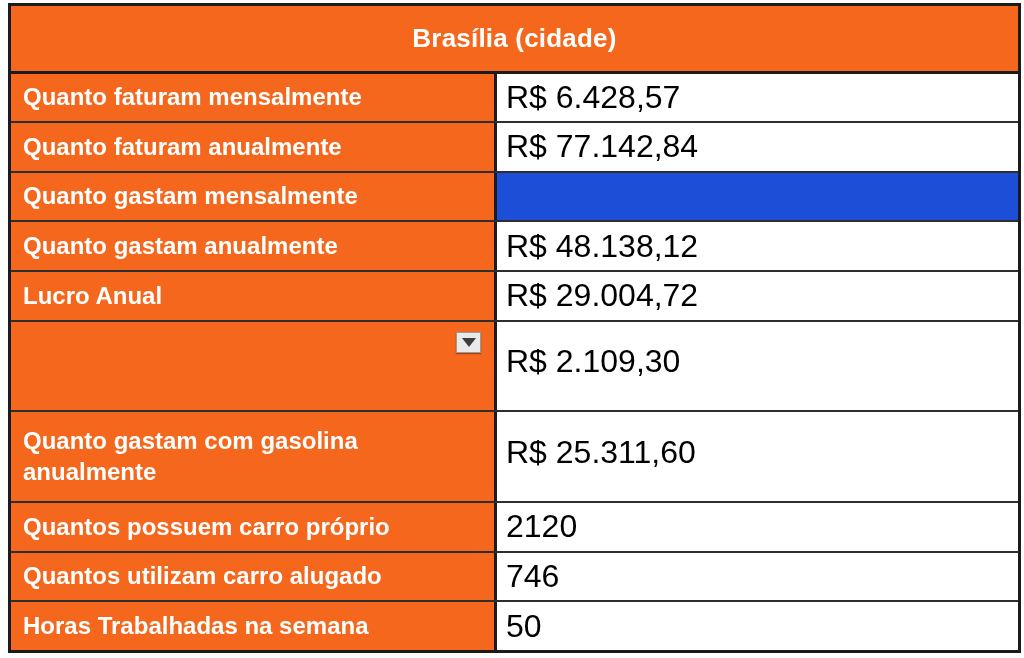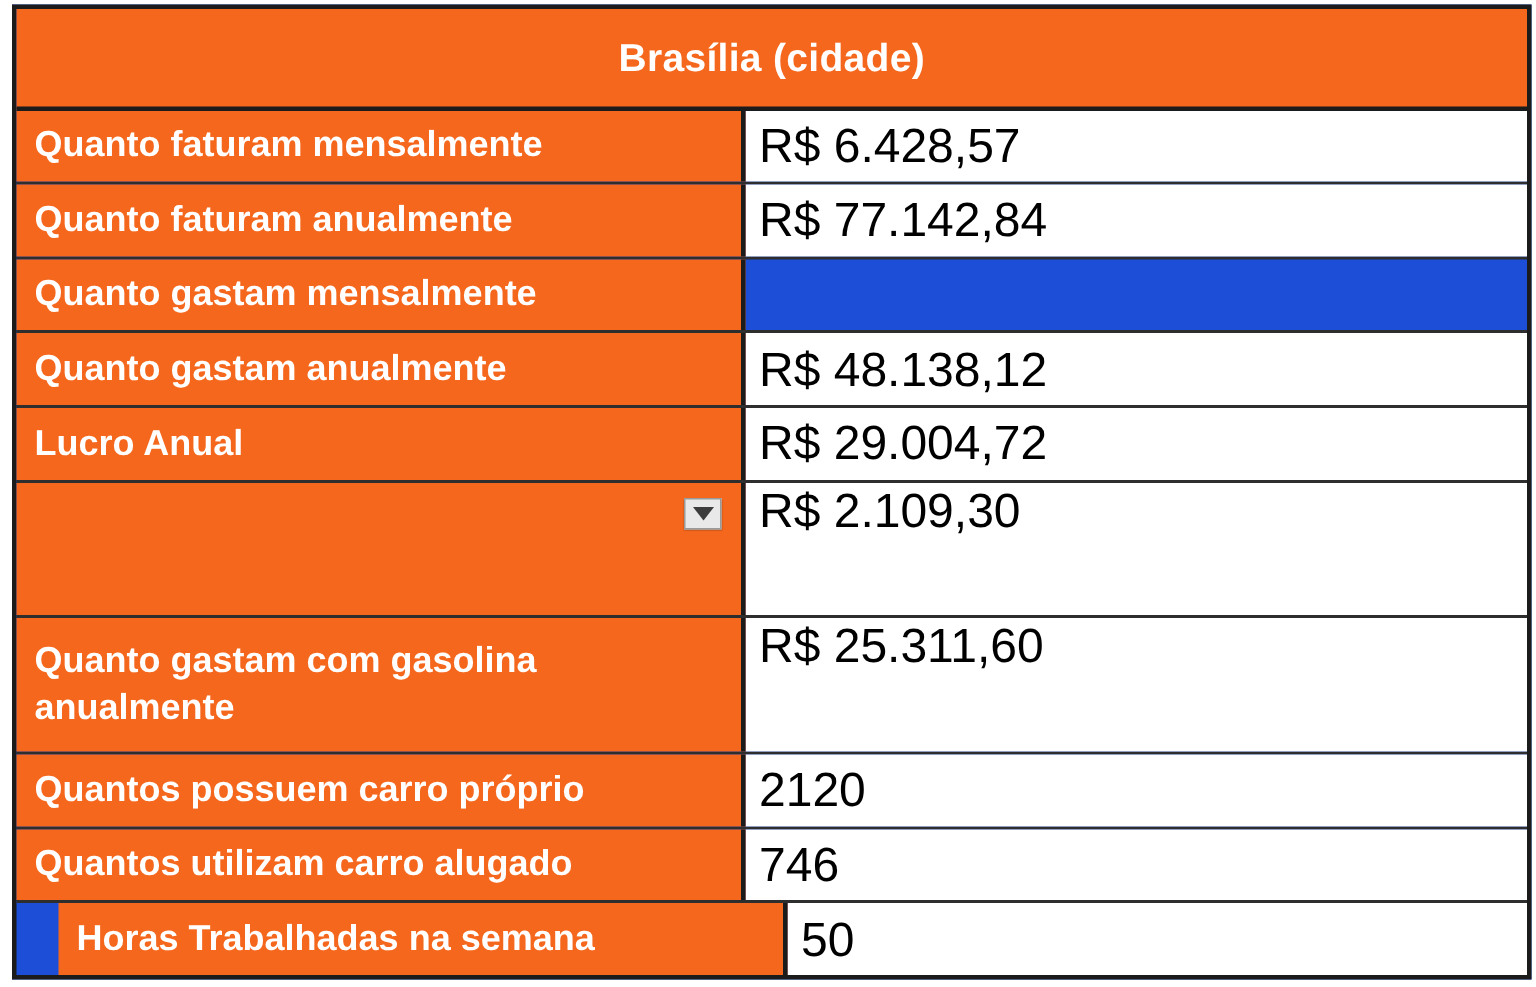--- a/index.html
+++ b/index.html
@@ -17,36 +17,36 @@
     flex:1 1 38px;display:flex;align-items:center;justify-content:center;
     background:#F5671D;border-bottom:3px solid #1b1b1b;min-height:0;
   }
   .header-row .title{
     color:#ffffff;font-weight:bold;font-size:26px;letter-spacing:0.2px;
   }
   .tbody{flex:1 1 auto;display:flex;flex-direction:column;min-height:0;}
   .row{
     flex:1 1 45px;display:flex;border-bottom:2px solid #2e2e2e;min-height:0;
   }
-  .row:last-child{border-bottom:none;margin-left:28px;}
+  .row:last-child{border-bottom:none;}
   .row.tall{flex:1 1 86px;}
   .label-cell{
     flex:0 0 486px;box-sizing:border-box;background:#F5671D;
     border-right:3px solid #1b1b1b;
     display:flex;align-items:center;padding-left:12px;padding-right:18px;
     position:relative;min-height:0;
   }
   .label-text-wrap{
     color:#ffffff;font-weight:bold;font-size:24px;line-height:1.27;
   }
   .value-cell{
     flex:1 1 auto;background:#ffffff;display:flex;align-items:center;
     padding-left:9px;box-sizing:border-box;min-height:0;
   }
-  .row.tall .value-cell{align-items:flex-start;padding-bottom:9px;}
+  .row.tall .value-cell{align-items:center;padding-bottom:9px;}
   .value-text{color:#000000;font-size:32px;}
   .cursor{
     display:inline-block;width:3px;height:27px;background:#ffffff;
     vertical-align:text-bottom;margin-left:1px;
   }
   .dropdown{
     position:absolute;top:10px;right:13px;width:25px;height:21px;
     background:#e9e9e9;border:1px solid #9a9a9a;box-sizing:border-box;
     display:flex;align-items:center;justify-content:center;
     box-shadow:0 1px 1px rgba(0,0,0,0.35);

